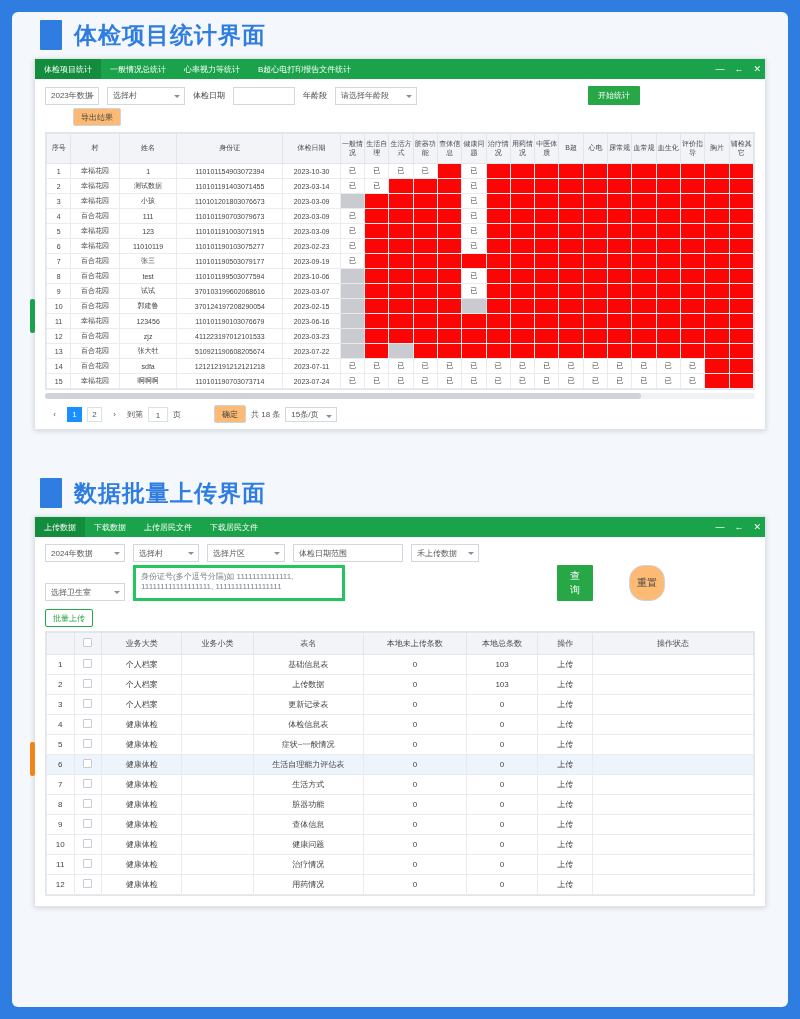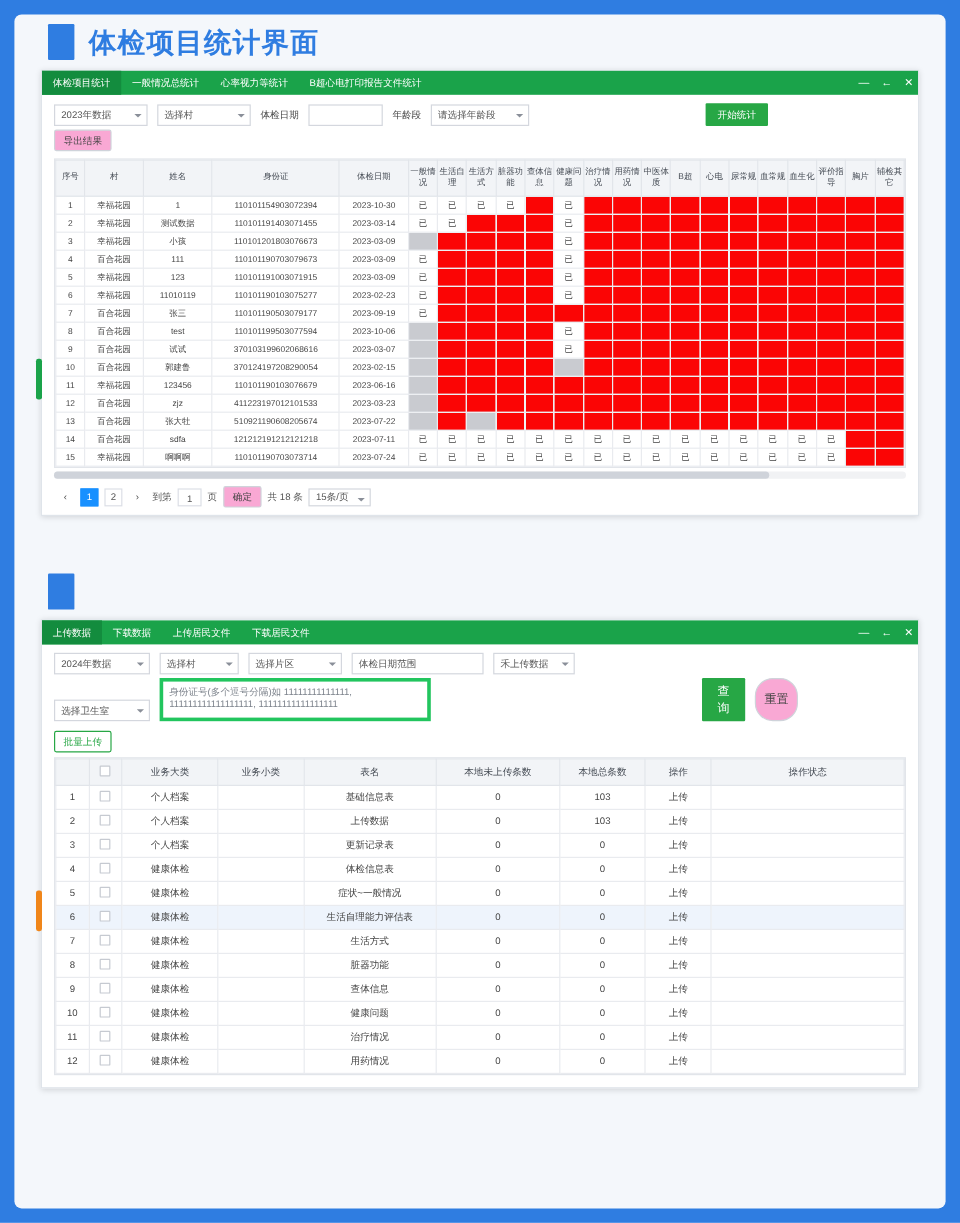--- a/index.html
+++ b/index.html
@@ -83,23 +83,23 @@
     border-left: 3px solid transparent; border-right: 3px solid transparent;
     border-top: 3px solid #8a8f99;
   }
   .lbl { font-size: 8px; color: #444; white-space: nowrap; }
   .btn-green {
     background: #27a745; color: #fff; border: none;
     height: 19px; padding: 0 10px; font-size: 8px;
     cursor: pointer; border-radius: 1px;
   }
   .btn-plain {
-    background: #f9a8d4; border: 1px solid #cfd3da; color: #444;
+    background: #fdba74; border: 1px solid #cfd3da; color: #444;
     height: 18px; padding: 0 7px; font-size: 8px; border-radius: 2px;
-    display:inline-flex; align-items:center;
+    display:inline-flex; align-items:center;margin-left:28px;
   }
   .btn-outline-green {
     background: #fff; border: 1px solid #27a745; color: #27a745;
     height: 18px; padding: 0 7px; font-size: 8px; border-radius: 2px;
     display:inline-flex; align-items:center;
   }
 
   
   .tbl-wrap { margin: 0 10px; border: 1px solid #e2e5ea; }
   table.grid { border-collapse: collapse; width: 100%; table-layout: fixed; }
@@ -190,21 +190,21 @@
         <div class="win-tab">心率视力等统计</div>
         <div class="win-tab">B超心电打印报告文件统计</div>
         <div class="win-ctrls">
           <span>—</span>
           <span>←</span>
           <span>✕</span>
         </div>
       </div>
 
       <div class="toolbar">
-        <div class="field sel" style="width:78px;">2023年数据</div>
+        <div class="field sel" style="width:54px;">2023年数据</div>
         <div class="field sel" style="width:78px;">选择村</div>
         <div class="lbl">体检日期</div>
         <div class="field" style="width:62px;"></div>
         <div class="lbl">年龄段</div>
         <div class="field sel" style="width:82px;">请选择年龄段</div>
         <div style="flex:1"></div>
         <button class="btn-green" style="margin-right:115px;">开始统计</button>
       </div>
       <div class="toolbar" style="padding-top:0;padding-bottom:6px;">
         <div class="btn-plain">导出结果</div>
@@ -643,20 +643,21 @@
         <span>共 18 条</span>
         <div class="field sel" style="height:15px;width:52px;">15条/页</div>
       </div>
 
     </div>
   </div>
 
   <div class="sec-wrap" style="margin-top:40px;">
     <div class="sec-title">
       <div class="bar"></div>
+      <div class="txt">数据批量上传界面</div>
     </div>
 
     <div class="win">
       <div class="side-mark" style="top:225px; background:#f0861a;"></div>
 
       <div class="win-tabs">
         <div class="win-tab active">上传数据</div>
         <div class="win-tab">下载数据</div>
         <div class="win-tab">上传居民文件</div>
         <div class="win-tab">下载居民文件</div>

